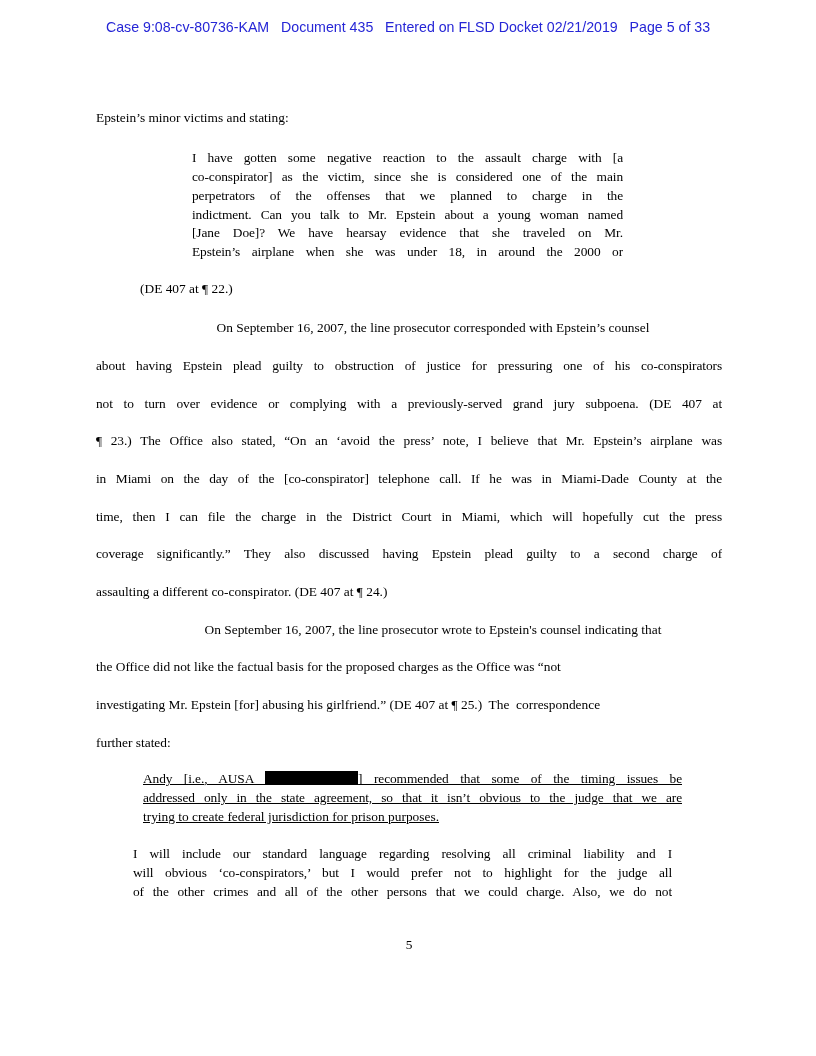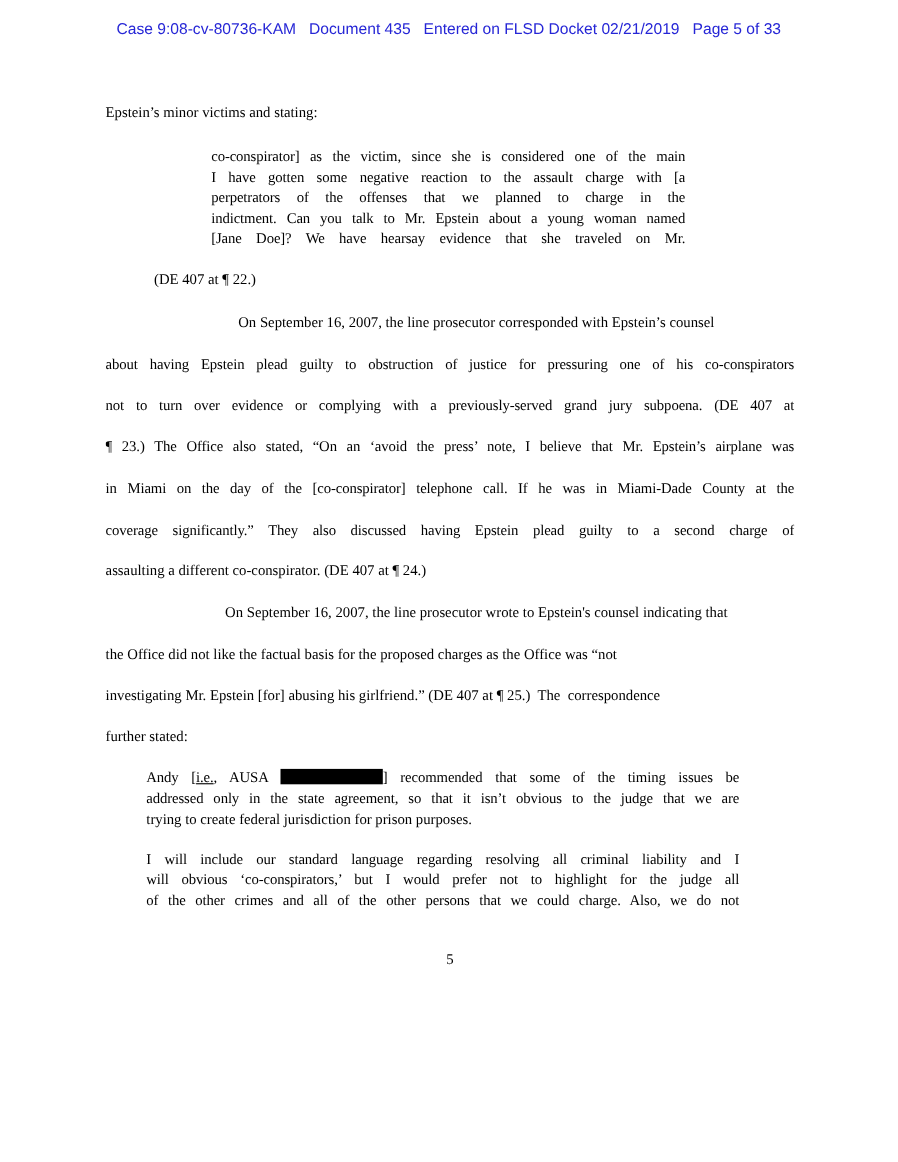--- a/index.html
+++ b/index.html
@@ -15,21 +15,21 @@
     position: absolute;
     top: 19px; left: 0;
     width: 816px;
     text-align: center;
     font-family: "Liberation Sans", sans-serif;
     font-size: 14.2px;
     white-space: pre;
   }
   .doc {
     position: absolute;
-    left: 96px; top: 0;
+    left: 96px; top: 16px;
     width: 626px;
     font-size: 13.4px;
     line-height: 18.9px;
   }
   .line { white-space: pre; }
   .line.j {
     white-space: normal;
     text-align: justify;
     text-align-last: justify;
     letter-spacing: -0.1px;
@@ -45,21 +45,21 @@
 
   .cite-22      { margin-top: 18px; }
   .cite-22 .line{ height: 18.9px; margin-left: 44px; }
 
   .para-2       { margin-top: 10px; line-height: 37.7px; }
   .para-2 .line { height: 37.7px; }
 
   .para-3       { margin-top: 0; line-height: 37.7px; }
   .para-3 .line { height: 37.7px; }
 
-  .quote-2      { margin: 9px 0 0 37px; width: 539px; }
+  .quote-2      { margin: 9px 0 0 47px; width: 539px; text-decoration: underline; }
   .quote-2 .line{ height: 18.9px; }
 
   .quote-3      { margin: 18px 0 0 37px; width: 539px; }
   .quote-3 .line{ height: 18.9px; }
 
   .u { text-decoration: underline; }
   .redaction {
     display: inline-block;
     width: 93px; height: 14px;
     background: #000000;
@@ -75,35 +75,37 @@
 <body>
 
 <div class="docket-header" style="color: rgb(38, 38, 214);">Case 9:08-cv-80736-KAM   Document 435   Entered on FLSD Docket 02/21/2019   Page 5 of 33</div>
 
 <div class="doc">
   <div>
       <div class="block intro">
         <div class="line"><span>Epstein’s minor victims and stating:</span></div>
       </div>
       <div class="block quote-1">
+        <div class="line j"><span>I have gotten some negative reaction to the assault charge with [a</span></div>
         <div class="line j"><span>co-conspirator] as the victim, since she is considered one of the main</span></div>
-        <div class="line j"><span>I have gotten some negative reaction to the assault charge with [a</span></div>
         <div class="line j"><span>perpetrators of the offenses that we planned to charge in the</span></div>
         <div class="line j"><span>indictment. Can you talk to Mr. Epstein about a young woman named</span></div>
         <div class="line j"><span>[Jane Doe]? We have hearsay evidence that she traveled on Mr.</span></div>
+        <div class="line j"><span>Epstein’s airplane when she was under 18, in around the 2000 or</span></div>
       </div>
       <div class="block cite-22">
         <div class="line"><span>(DE 407 at ¶ 22.)</span></div>
       </div>
       <div class="block para-2">
         <div class="line ind"><span>On September 16, 2007, the line prosecutor corresponded with Epstein’s counsel</span></div>
         <div class="line j"><span>about having Epstein plead guilty to obstruction of justice for pressuring one of his co-conspirators</span></div>
         <div class="line j"><span>not to turn over evidence or complying with a previously-served grand jury subpoena. (DE 407 at</span></div>
         <div class="line j"><span>¶ 23.)  The Office also stated, “On an ‘avoid the press’ note, I believe that Mr. Epstein’s airplane was</span></div>
         <div class="line j"><span>in Miami on the day of the [co-conspirator] telephone call. If he was in Miami-Dade County at the</span></div>
+        <div class="line j"><span>time, then I can file the charge in the District Court in Miami, which will hopefully cut the press</span></div>
         <div class="line j"><span>coverage significantly.” They also discussed having Epstein plead guilty to a second charge of</span></div>
         <div class="line"><span>assaulting a different co-conspirator. (DE 407 at ¶ 24.)</span></div>
       </div>
       <div class="block para-3">
         <div class="line ind"><span>On September 16, 2007, the line prosecutor wrote to Epstein's counsel indicating that</span></div>
         <div class="line"><span>the Office did not like the factual basis for the proposed charges as the Office was “not</span></div>
         <div class="line"><span>investigating Mr. Epstein [for] abusing his girlfriend.” (DE 407 at ¶ 25.)  The  correspondence</span></div>
         <div class="line"><span>further stated:</span></div>
       </div>
       <div class="block quote-2">

